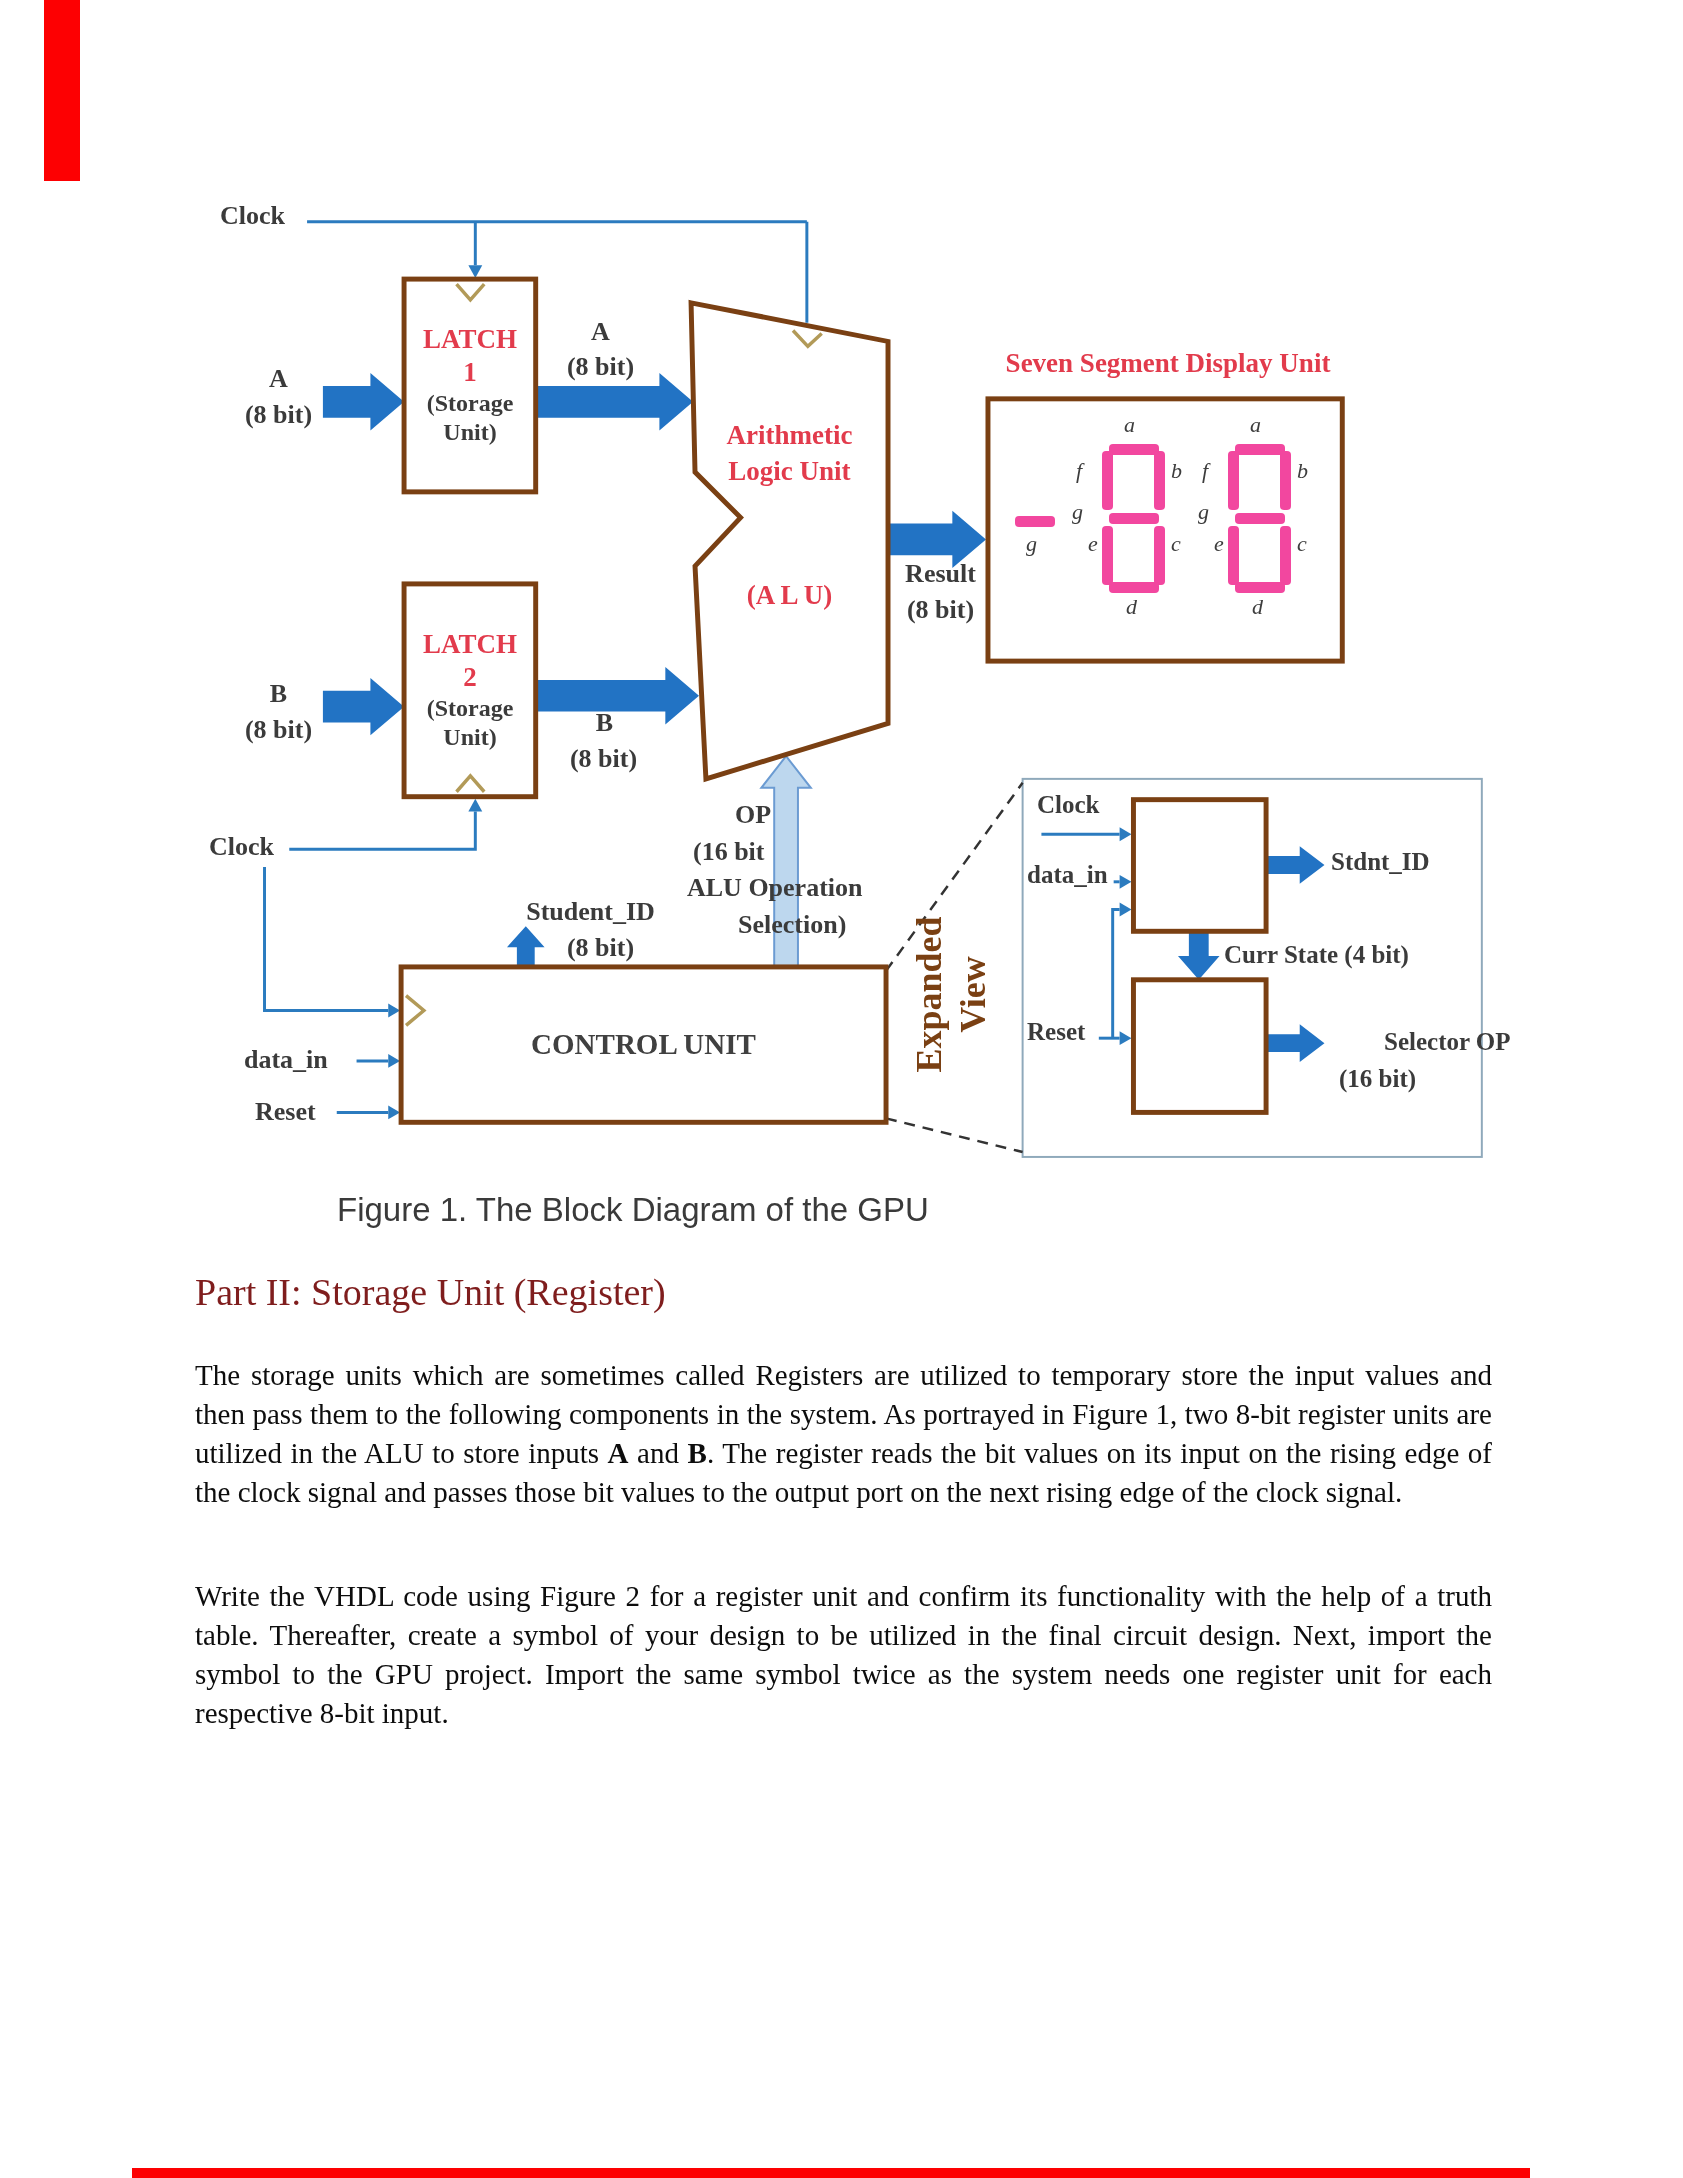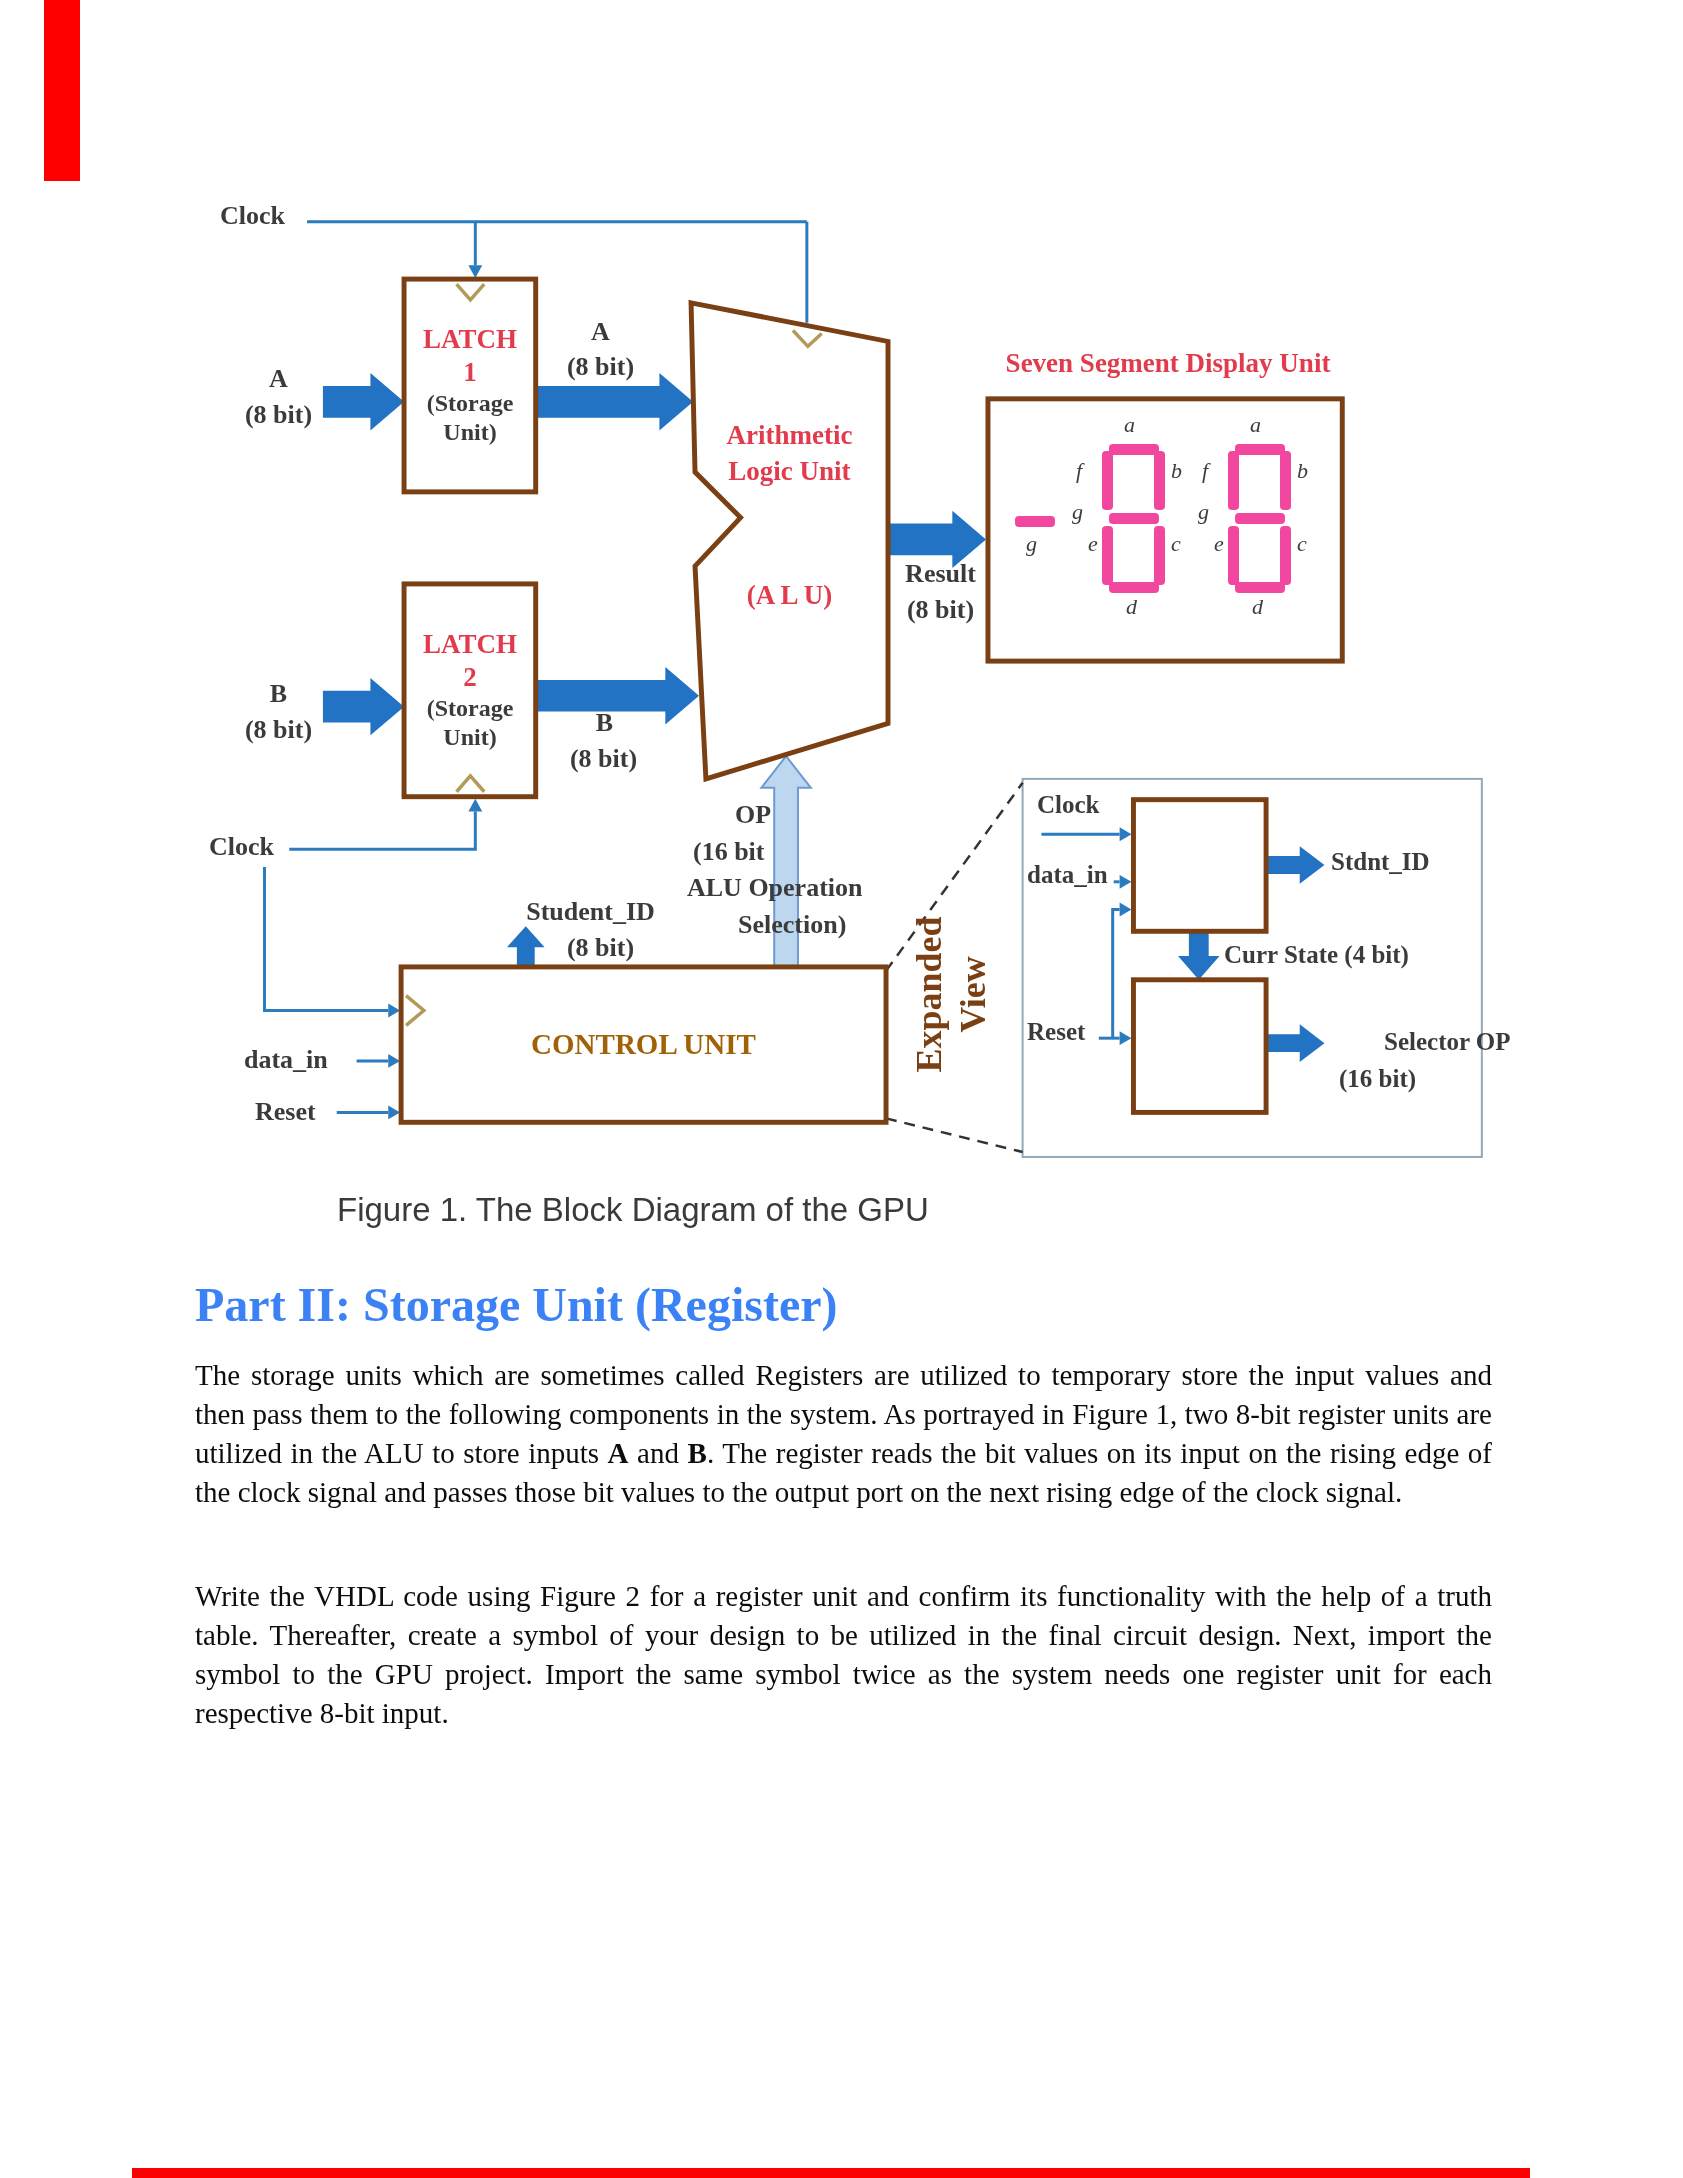--- a/index.html
+++ b/index.html
@@ -9,21 +9,21 @@
   .lbl{position:absolute;z-index:5;font-family:"Liberation Serif",serif;font-weight:bold;font-size:26px;color:#3b3b3b;white-space:nowrap;text-align:right;}
   .ctr{text-align:center;}
   .red{color:#e23b4c;}
   .f25{font-size:25px;}
   .boxtext{position:absolute;z-index:5;display:flex;flex-direction:column;align-items:center;justify-content:center;text-align:center;font-family:"Liberation Serif",serif;font-weight:bold;}
   .sseg{position:absolute;z-index:5;width:63px;height:149px;}
   .seg{position:absolute;background:#f2479f;border-radius:4px;}
   .segl{position:absolute;z-index:6;font-family:"Liberation Serif",serif;font-style:italic;font-size:22px;color:#3d3d3d;white-space:nowrap;}
   .artifact{position:absolute;background:#fd0002;z-index:7;}
   #caption{position:absolute;left:337px;top:1191px;width:1139px;text-align:left;font-family:"Liberation Sans",sans-serif;font-size:33px;color:#3a3a3a;z-index:5;}
-  #heading{position:absolute;left:195px;top:1245px;font-family:"Liberation Serif",serif;font-weight:bold;font-size:48px;color:#3b82f6;z-index:5;}
+  #heading{position:absolute;left:195px;top:1245px;font-family:"Liberation Serif",serif;font-weight:normal;font-size:38px;color:#7f1d1d;z-index:5;}
   .para{position:absolute;left:195px;width:1297px;font-family:"Liberation Serif",serif;font-size:29px;line-height:39px;text-align:justify;color:#0d0d0d;z-index:5;}
   .para .b{font-weight:bold;}
   #expanded-label{position:absolute;left:832px;top:950px;width:238px;height:89px;z-index:5;transform:rotate(-90deg);text-align:center;font-family:"Liberation Serif",serif;font-weight:bold;font-size:36px;line-height:44px;color:#7a4013;}
 </style>
 </head>
 <body>
 
 <div id="page">
 
   <div class="artifact" style="left:44px;top:0;width:36px;height:181px"></div>
@@ -172,21 +172,21 @@
   <div class="lbl" style="left:209px;top:832px">Clock</div>
 
   <div class="lbl" style="left:735px;top:800px">OP</div>
   <div class="lbl" style="left:693px;top:837px">(16 bit</div>
   <div class="lbl" style="left:687px;top:873px">ALU Operation</div>
   <div class="lbl" style="left:738px;top:910px">Selection)</div>
 
   <div class="lbl ctr" style="left:516px;top:897px;width:149px">Student_ID</div>
   <div class="lbl ctr" style="left:526px;top:933px;width:149px">(8 bit)</div>
 
-  <div class="boxtext red" style="left:401px;top:967px;width:485px;height:155px;font-size:29px;color:#a16207">
+  <div class="boxtext red" style="left:401px;top:967px;width:485px;height:155px;font-size:29px;color:#404040">
     <div>CONTROL UNIT</div>
   </div>
 
   <div class="lbl" style="left:244px;top:1045px">data_in</div>
   <div class="lbl" style="left:255px;top:1097px">Reset</div>
 
   <div id="expanded-label">
     <div>Expanded</div>
     <div>View</div>
   </div>

